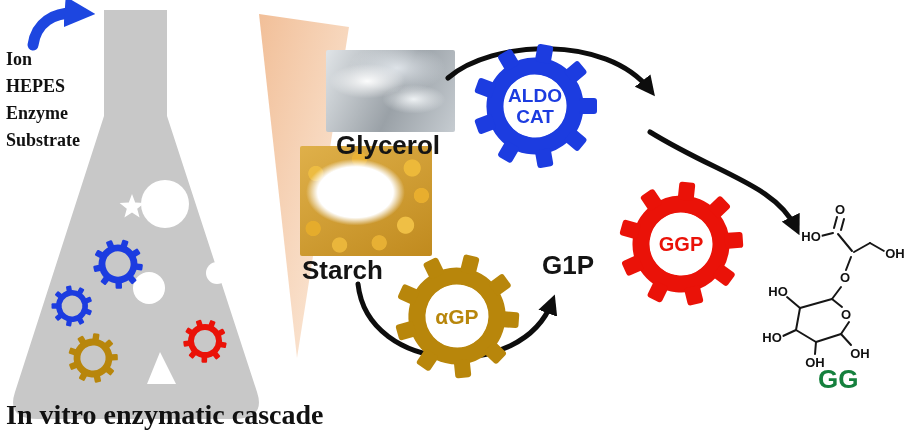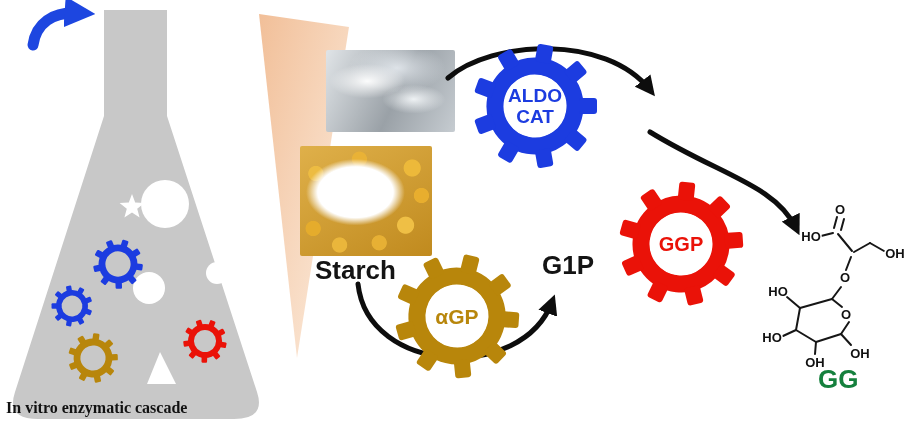--- a/index.html
+++ b/index.html
@@ -27,21 +27,21 @@
       radial-gradient(circle 8px at 12% 25%, #edbc42 90%, rgba(0,0,0,0) 100%),
       radial-gradient(circle 8px at 45% 12%, #e9b236 90%, rgba(0,0,0,0) 100%),
       linear-gradient(150deg,#dfb04a,#c08a1e);}
   .fg{z-index:2}
   .lbl{position:absolute;z-index:3;font-weight:bold;color:#141414;white-space:nowrap}
   .lbl.big{font-size:26px}
   .lbl.red{color:#15803d}
   .reagents{position:absolute;z-index:3;left:6px;top:46px;font-family:"Liberation Serif",serif;
     font-weight:bold;font-size:18px;line-height:27px;color:#111}
   .caption{position:absolute;z-index:3;left:6px;top:399px;font-family:"Liberation Serif",serif;
-    font-weight:bold;font-size:16px;color:#111}
+    font-weight:bold;font-size:28px;color:#111}
   .gearlbl{font-family:"Liberation Sans",sans-serif;font-weight:bold;text-anchor:middle}
   .chemlbl{font-family:"Liberation Sans",sans-serif;font-size:13px;font-weight:bold;fill:#111;
     stroke:#fff;stroke-width:3px;paint-order:stroke;text-anchor:middle}
 </style>
 </head>
 <body>
 
 <div class="canvas">
 
   <svg class="layer bg" width="914" height="433" viewBox="0 0 914 433">
@@ -180,19 +180,26 @@
       <text class="chemlbl" x="895" y="258">OH</text>
       <text class="chemlbl" x="845" y="282">O</text>
       <text class="chemlbl" x="846" y="319">O</text>
       <text class="chemlbl" x="778" y="296">HO</text>
       <text class="chemlbl" x="772" y="342">HO</text>
       <text class="chemlbl" x="815" y="367">OH</text>
       <text class="chemlbl" x="860" y="358">OH</text>
     </g>
   </svg>
 
+  <div class="reagents">
+    <div>Ion</div>
+    <div>HEPES</div>
+    <div>Enzyme</div>
+    <div>Substrate</div>
+  </div>
 
   <div class="caption">In vitro enzymatic cascade</div>
 
-  <div class="lbl big" style="left:315px;top:255px">Starch</div>
+  <div class="lbl big" style="left:336px;top:130px">Glycerol</div>
+  <div class="lbl big" style="left:302px;top:255px">Starch</div>
   <div class="lbl big" style="left:542px;top:250px">G1P</div>
   <div class="lbl big red" style="left:818px;top:364px">GG</div>
 </div>
 
 </body></html>

